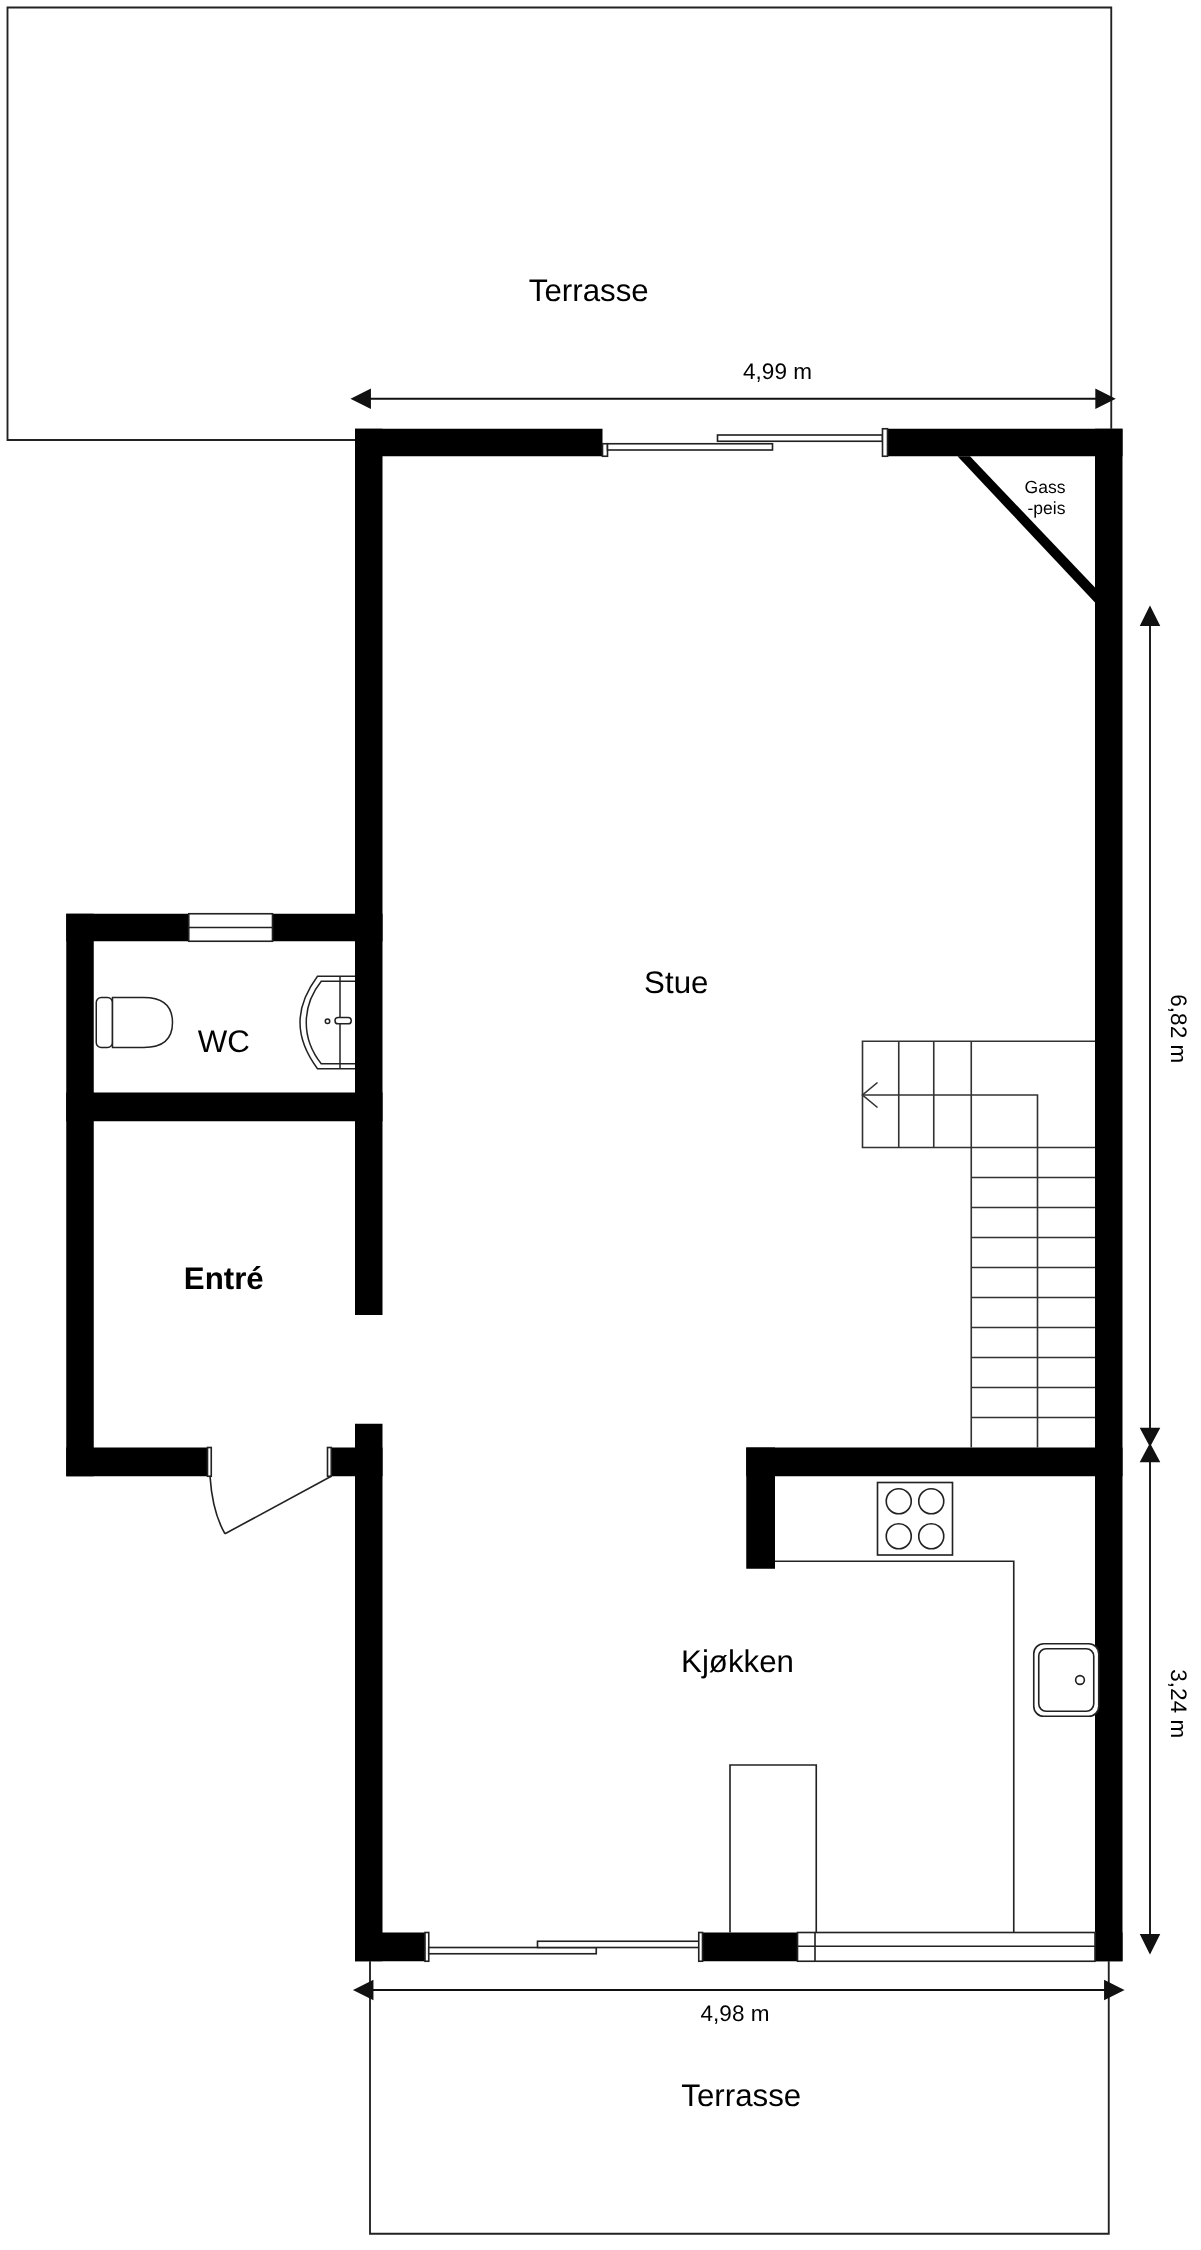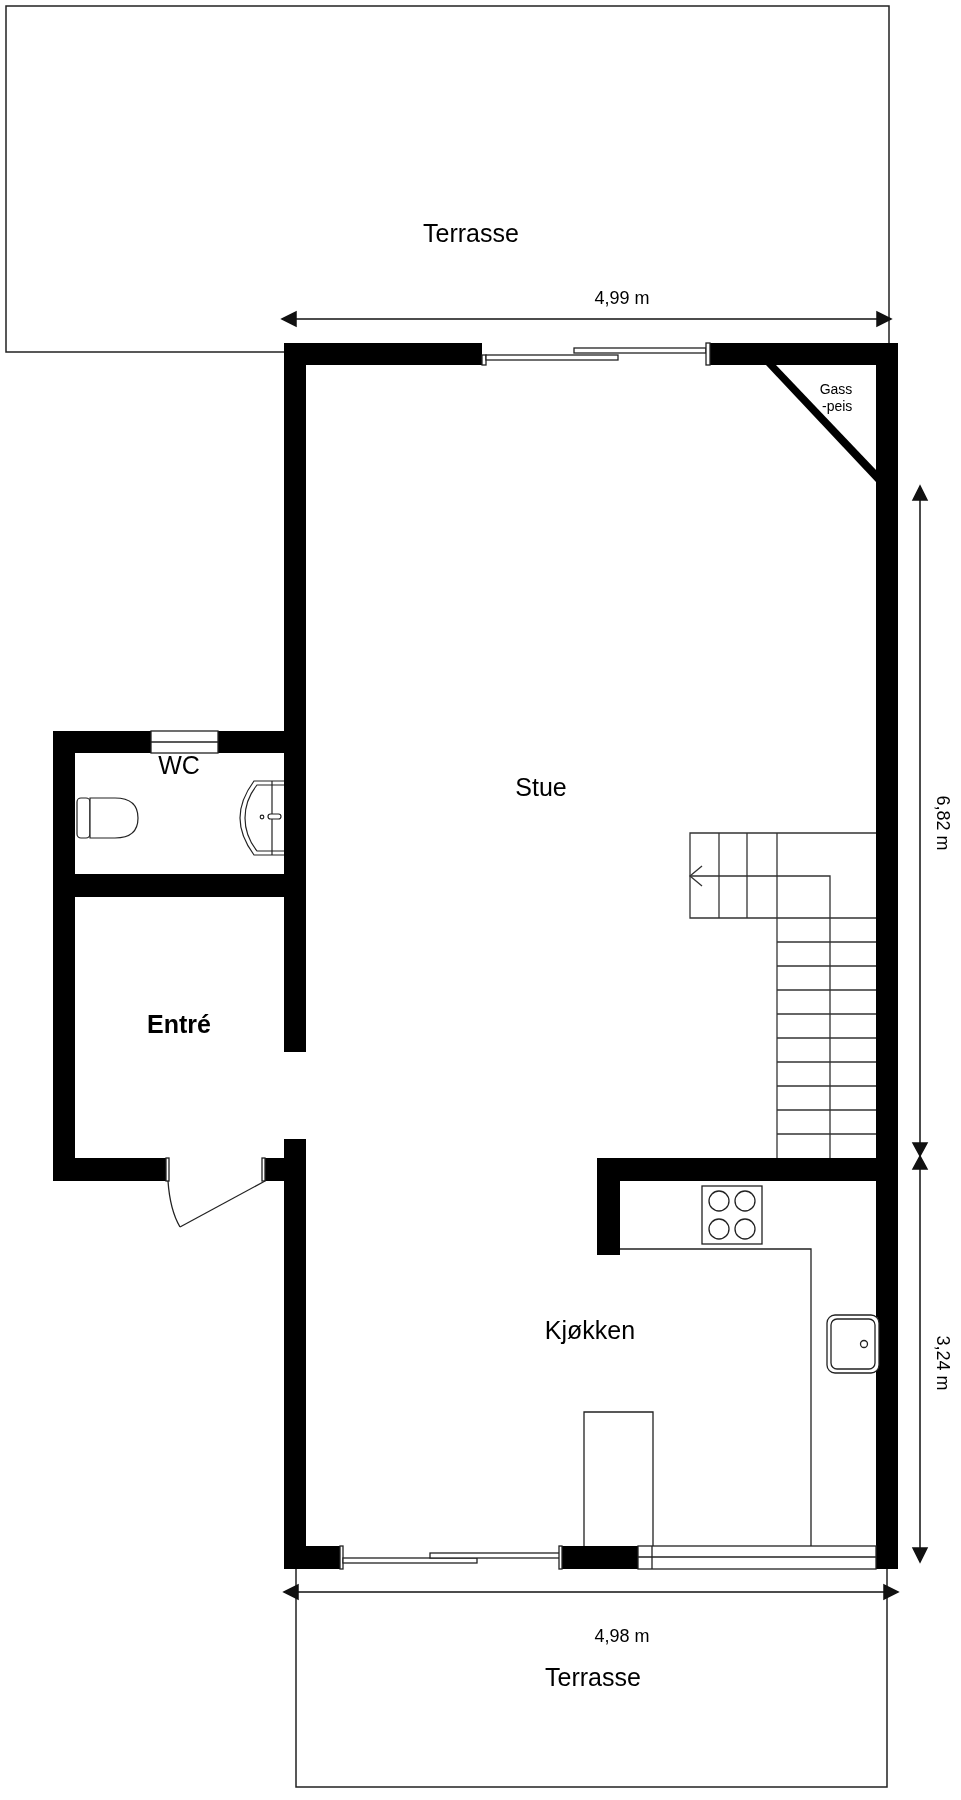--- a/index.html
+++ b/index.html
@@ -148,19 +148,19 @@
   </g>
 </svg>
 
 <div class="lbl" style="left:471px;top:233px;">Terrasse</div>
 <div class="dim" style="left:590px;top:298px;margin-left:32px;">4,99 m</div>
 <div class="small" style="left:836px;top:398px;text-align:right;">
   <div>Gass</div>
   <div>-peis</div>
 </div>
 <div class="lbl" style="left:541px;top:787px;">Stue</div>
-<div class="lbl" style="left:179px;top:765px;">WC</div>
+<div class="lbl" style="left:179px;top:834px;">WC</div>
 <div class="lbl" style="left:179px;top:1024px;font-weight:bold;">Entré</div>
 <div class="lbl" style="left:590px;top:1330px;">Kjøkken</div>
-<div class="dim" style="left:622px;top:1611px;margin-top:25px;">4,98 m</div>
+<div class="dim" style="left:588px;top:1611px;">4,98 m</div>
 <div class="lbl" style="left:593px;top:1677px;">Terrasse</div>
 <div class="vdim" style="left:942px;top:823px;">6,82 m</div>
 <div class="vdim" style="left:942px;top:1363px;">3,24 m</div>
 
 </body></html>

